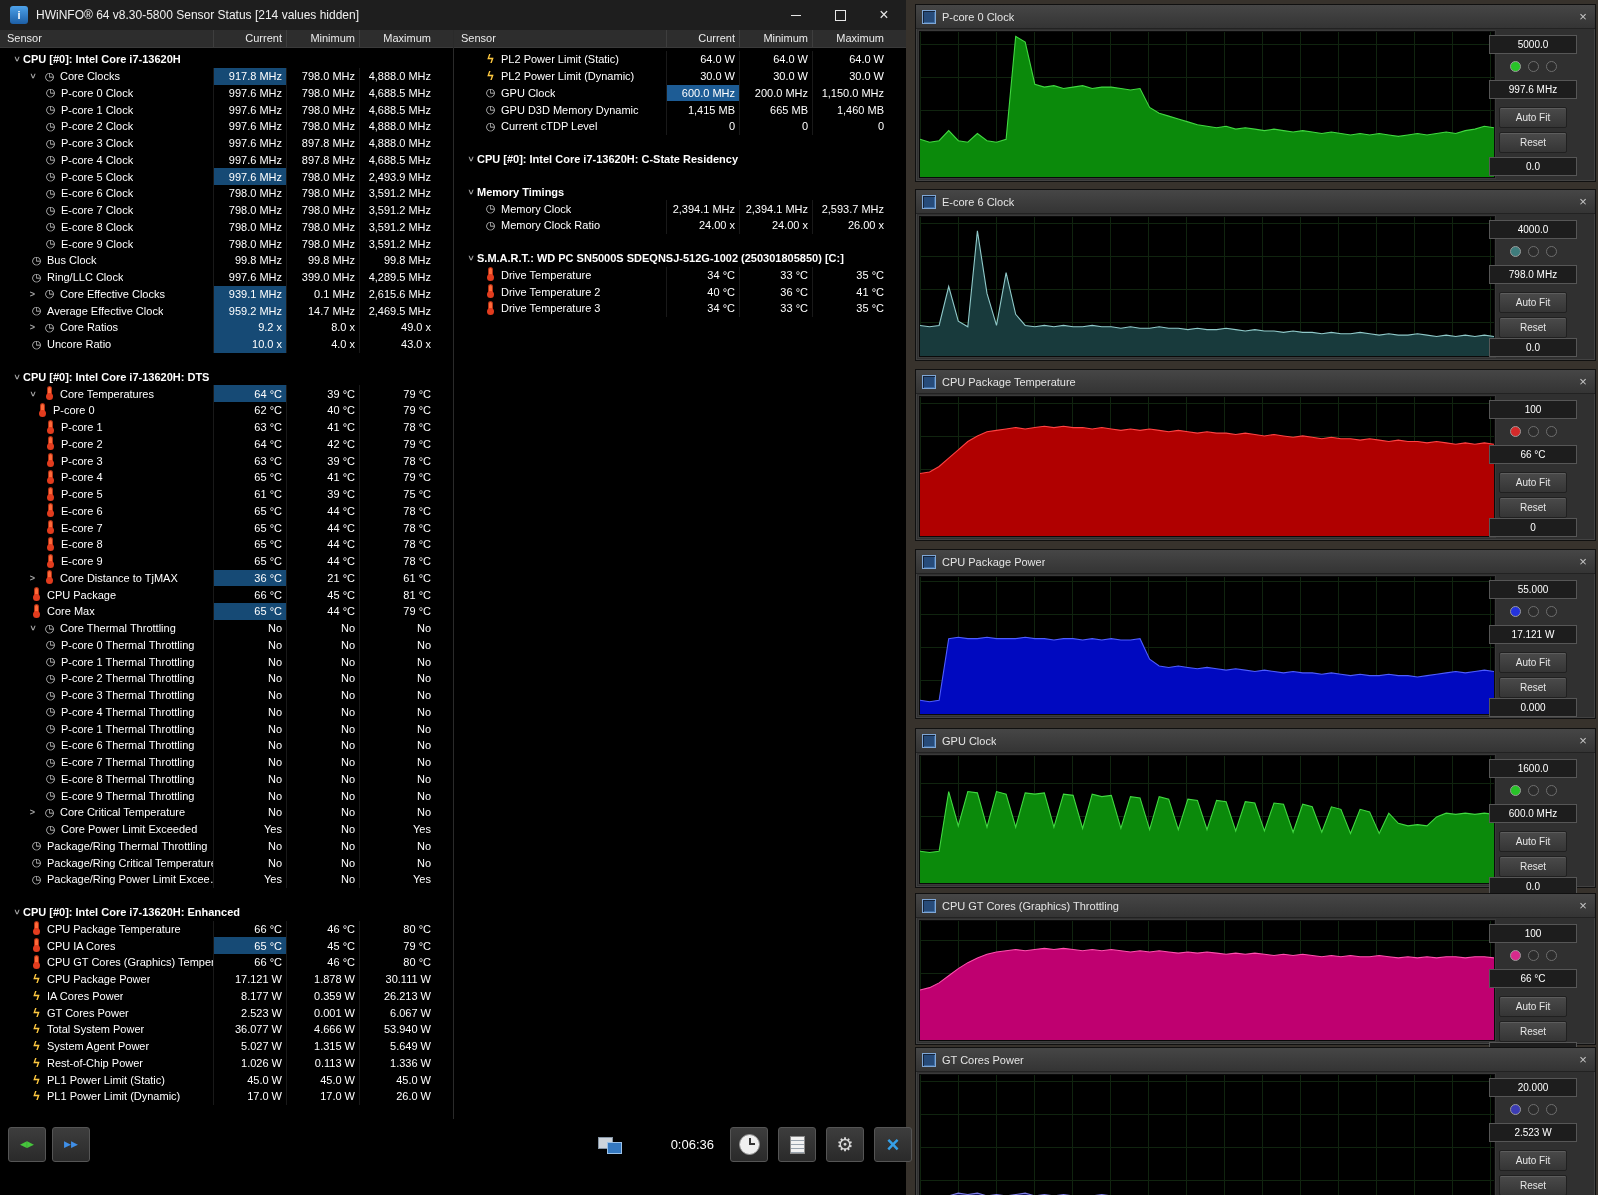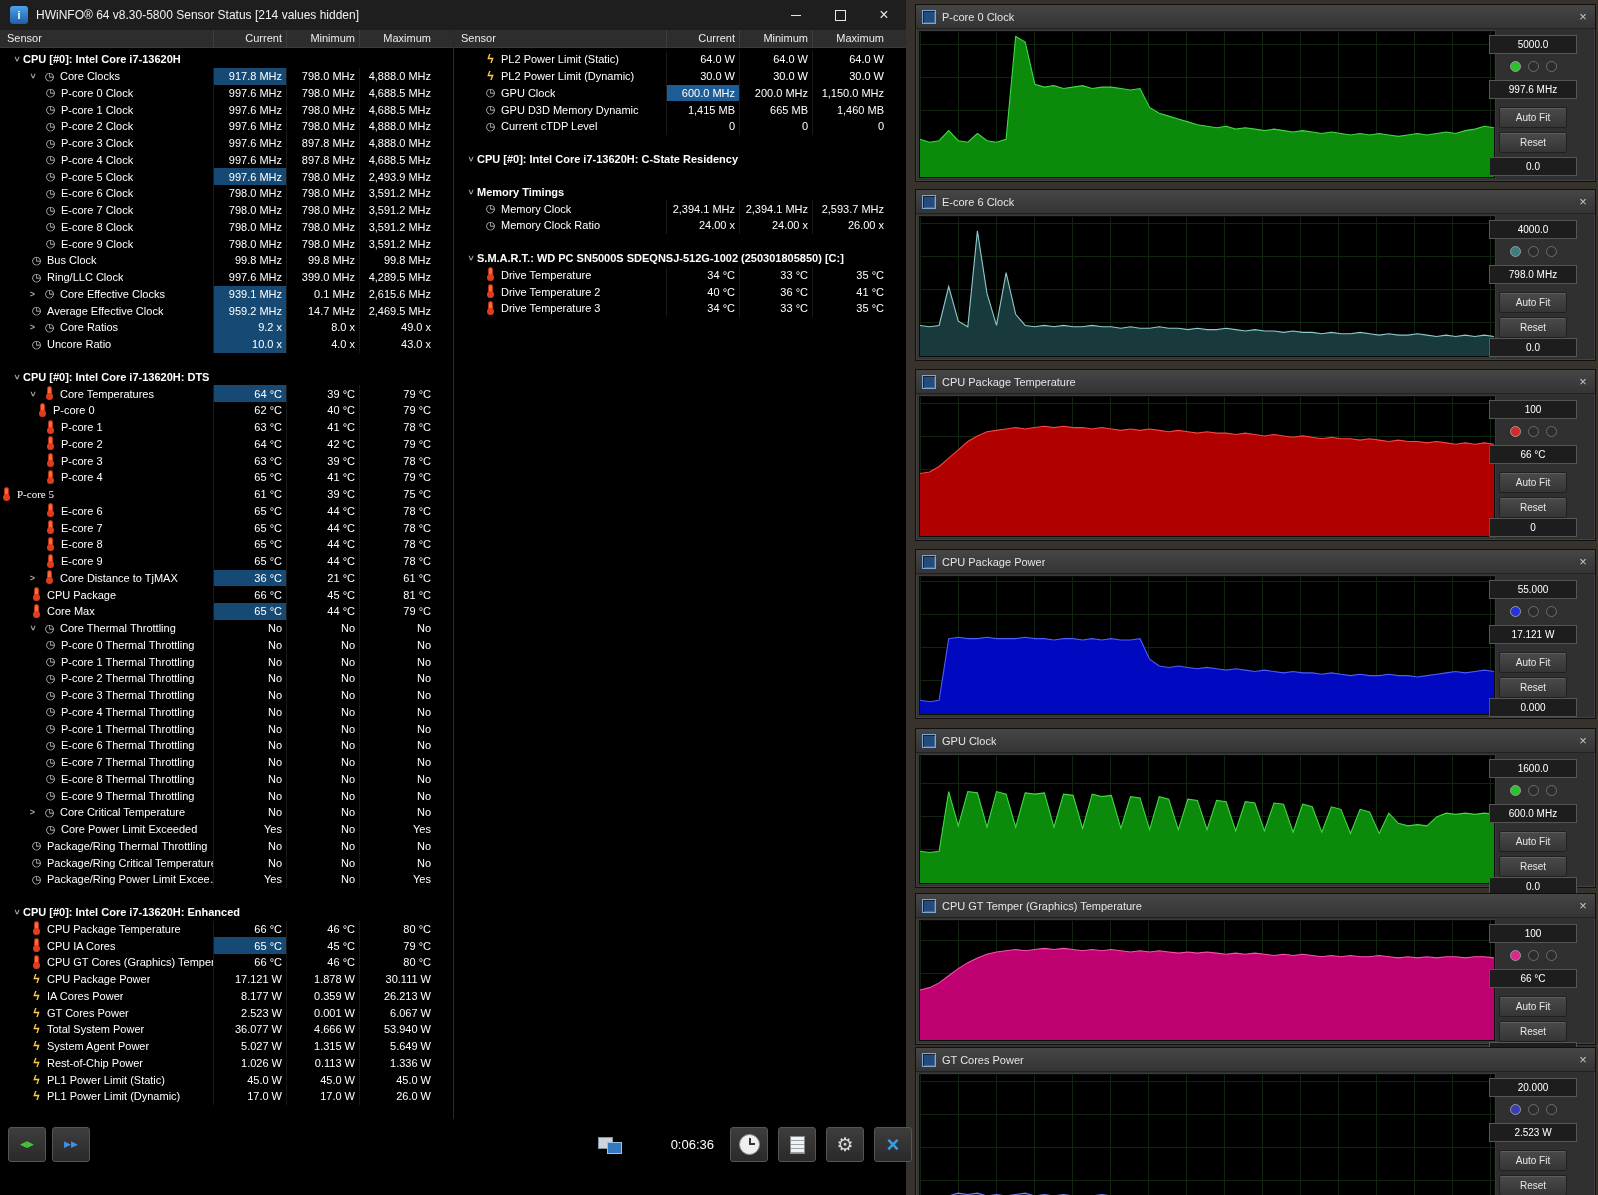--- a/index.html
+++ b/index.html
@@ -349,21 +349,21 @@
             <div class="row">
               <div class="namecell" style="padding-left: 44px;">
                 <span class="ic ic-temp"></span>
                 <span class="lbl">P-core 4</span>
               </div>
               <div class="cell">65 °C</div>
               <div class="cell">41 °C</div>
               <div class="cell">79 °C</div>
             </div>
             <div class="row">
-              <div class="namecell" style=" font-family: Liberation Serif, serif;">
+              <div class="namecell" style="padding-left: 44px;">
                 <span class="ic ic-temp"></span>
                 <span class="lbl">P-core 5</span>
               </div>
               <div class="cell">61 °C</div>
               <div class="cell">39 °C</div>
               <div class="cell">75 °C</div>
             </div>
             <div class="row">
               <div class="namecell" style="padding-left: 44px;">
                 <span class="ic ic-temp"></span>
@@ -947,21 +947,21 @@
           </div>
           <div class="g-box value">600.0 MHz</div>
           <div class="g-btn">Auto Fit</div>
           <div class="g-btn reset">Reset</div>
           <div class="g-box bottom">0.0</div>
         </div>
       </div>
       <div class="graph-panel" style="height: 150px; margin-top: 5px;">
         <div class="g-title">
           <span class="g-win-icon"></span>
-          <span class="g-t">CPU GT Temper (Graphics) Temperature</span>
+          <span class="g-t">CPU GT Cores (Graphics) Throttling</span>
           <span class="g-close"></span>
         </div>
         <div class="g-body">
           <svg viewBox="0 0 100 60" preserveAspectRatio="none" class="plot-svg">
             <polygon points="0,60 0.00,34.80 1.67,33.60 3.33,31.20 5.00,27.60 6.67,24.00 8.33,21.00 10.00,18.60 11.67,16.80 13.33,15.60 15.00,15.00 16.67,14.40 18.33,15.00 20.00,14.40 21.67,13.80 23.33,14.40 25.00,13.80 26.67,14.40 28.33,15.00 30.00,14.40 31.67,15.00 33.33,14.40 35.00,15.00 36.67,15.60 38.33,15.00 40.00,15.60 41.67,15.00 43.33,15.60 45.00,16.20 46.67,15.60 48.33,16.20 50.00,15.60 51.67,16.20 53.33,16.80 55.00,16.20 56.67,16.80 58.33,16.20 60.00,16.80 61.67,17.40 63.33,16.80 65.00,17.40 66.67,16.80 68.33,17.40 70.00,18.00 71.67,17.40 73.33,18.00 75.00,17.40 76.67,18.00 78.33,18.00 80.00,17.40 81.67,18.00 83.33,18.60 85.00,18.00 86.67,18.60 88.33,18.00 90.00,18.60 91.67,18.00 93.33,18.00 95.00,18.60 96.67,18.00 98.33,18.00 100.00,18.60 100,60" fill="#bf0070"></polygon>
             <polyline points="0.00,34.80 1.67,33.60 3.33,31.20 5.00,27.60 6.67,24.00 8.33,21.00 10.00,18.60 11.67,16.80 13.33,15.60 15.00,15.00 16.67,14.40 18.33,15.00 20.00,14.40 21.67,13.80 23.33,14.40 25.00,13.80 26.67,14.40 28.33,15.00 30.00,14.40 31.67,15.00 33.33,14.40 35.00,15.00 36.67,15.60 38.33,15.00 40.00,15.60 41.67,15.00 43.33,15.60 45.00,16.20 46.67,15.60 48.33,16.20 50.00,15.60 51.67,16.20 53.33,16.80 55.00,16.20 56.67,16.80 58.33,16.20 60.00,16.80 61.67,17.40 63.33,16.80 65.00,17.40 66.67,16.80 68.33,17.40 70.00,18.00 71.67,17.40 73.33,18.00 75.00,17.40 76.67,18.00 78.33,18.00 80.00,17.40 81.67,18.00 83.33,18.60 85.00,18.00 86.67,18.60 88.33,18.00 90.00,18.60 91.67,18.00 93.33,18.00 95.00,18.60 96.67,18.00 98.33,18.00 100.00,18.60" fill="none" stroke="#ff4fae" stroke-width="1.1" vector-effect="non-scaling-stroke"></polyline>
           </svg>
         </div>
         <div class="g-strip">
           <div class="g-box">100</div>

